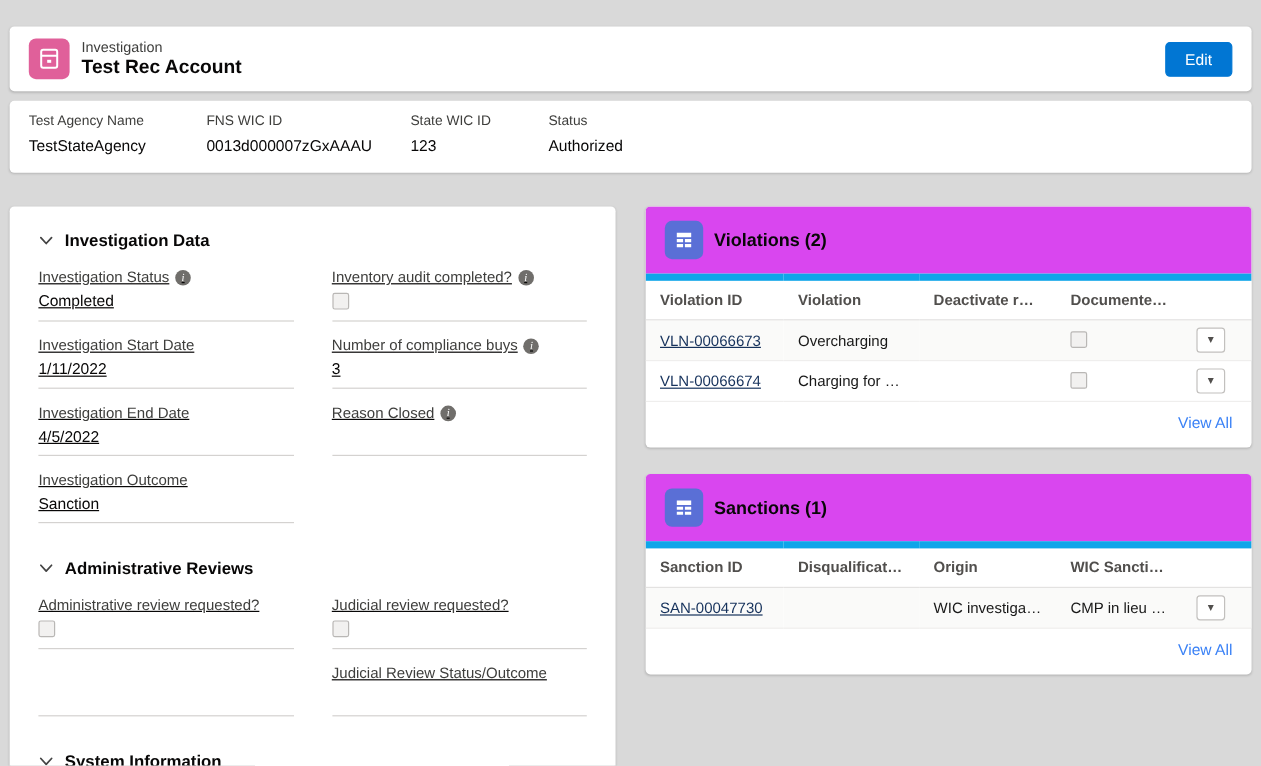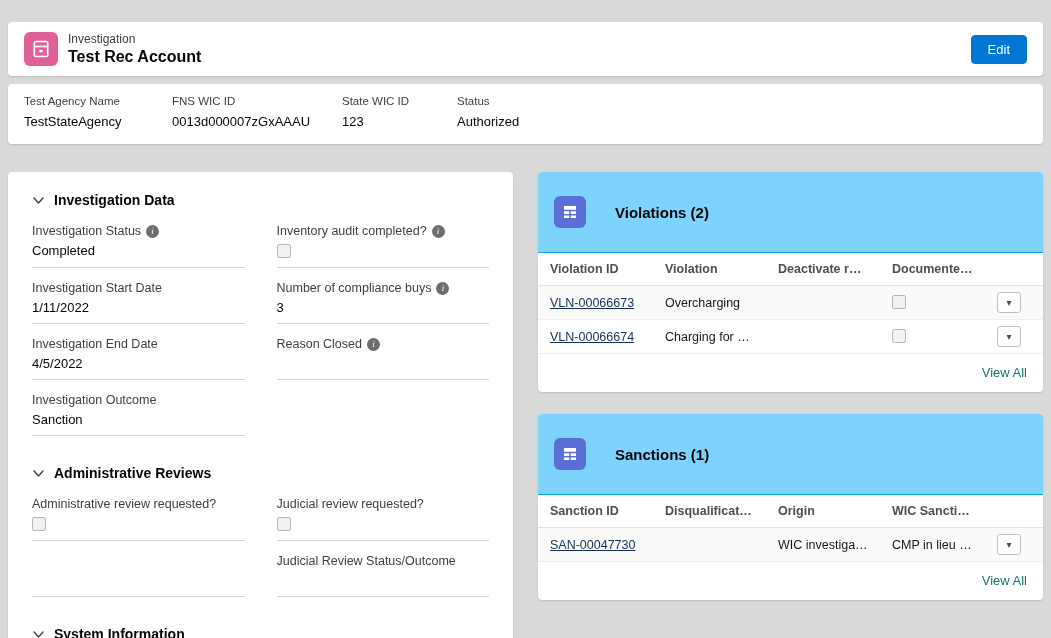--- a/index.html
+++ b/index.html
@@ -39,66 +39,66 @@
   
   .main-row { display: flex; margin: 28px 8px 0; gap: 25px; align-items: flex-start; }
 
   
   .detail-card { width: 505px; flex: none; padding: 14px 20px 24px; min-height: 560px; }
   .section-header {
     display: flex; align-items: center; gap: 9px; font-weight: bold; font-size: 14px;
     color: #080707; margin: 16px 0 16px 4px; cursor: pointer;
   }
   .section-header.first { margin-top: 6px; text-align: right; }
-  .fields-grid { display: grid; grid-template-columns: 1fr 1fr; column-gap: 32px; padding: 0 4px; }
+  .fields-grid { display: grid; grid-template-columns: 1fr 1fr; column-gap: 32px; padding: 0 4px; text-decoration: underline; }
   .field { border-bottom: 1px solid #d4d2d0; padding-bottom: 6px; margin-bottom: 13px; }
   .field.no-border { border-bottom: none; }
   .field-label-row { display: flex; align-items: center; gap: 5px; margin-bottom: 5px; }
   .field-label { font-size: 12.5px; color: #3e3e3c; }
   .field-value { font-size: 13px; color: #080707; min-height: 17px; }
   .help-icon {
     display: inline-flex; width: 13px; height: 13px; border-radius: 50%;
     background: #706e6b; color: #fff; align-items: center; justify-content: center;
     font-size: 9px; font-family: "Liberation Serif", serif; font-style: italic; cursor: pointer; flex: none;
   }
   .help-icon::before { content: "i"; }
   .checkbox {
     display: inline-block; width: 14px; height: 14px; border: 1px solid #b9b7b5;
     border-radius: 2px; background: #f2f1f0; margin-top: 1px;
   }
   a.sf-link { color: #16325c; text-decoration: underline; cursor: pointer; }
 
   
   .right-col { flex: 1; display: flex; flex-direction: column; gap: 22px; }
   .related-card { overflow: hidden; }
-  .related-header { display: flex; align-items: center; gap: 29px; padding: 24px 16px; background: #7dd3fc; }
+  .related-header { display: flex; align-items: center; gap: 9px; padding: 12px 16px; background: #d946ef; }
   .related-icon {
     width: 32px; height: 32px; border-radius: 6px; background: #5a6fd6;
     display: flex; align-items: center; justify-content: center; flex: none;
   }
   .related-title { font-size: 15px; font-weight: bold; color: #080707; }
   table.rel-table { width: 100%; border-collapse: collapse; table-layout: fixed; font-size: 12.5px; }
   .rel-table th {
     padding: 9px 12px; text-align: left; color: #514f4d; font-weight: bold;
-    border-top: 1px solid #0ea5e9; border-bottom: 1px solid #e3e2e1; background: #fff;
+    border-top: 6px solid #0ea5e9; border-bottom: 1px solid #e3e2e1; background: #fff;
     white-space: nowrap; overflow: hidden; text-overflow: ellipsis;
   }
   .rel-table td {
     padding: 6px 12px; border-bottom: 1px solid #efeeed; color: #181818;
     white-space: nowrap; overflow: hidden; text-overflow: ellipsis; height: 30px;
   }
   .rel-table tbody tr:nth-child(odd) { background: #fafaf9; }
   .action-btn {
     width: 24px; height: 21px; border: 1px solid #c2c0be; border-radius: 3px; background: #fff;
     display: flex; align-items: center; justify-content: center; cursor: pointer; padding: 0;
   }
   .tri { font-size: 10px; color: #514f4d; line-height: 1; }
   .tri::before { content: "▾"; }
   .rel-footer { padding: 9px 16px 11px; text-align: right; }
-  .view-all { font-size: 13px; color: #0f766e; text-decoration: none; cursor: pointer; }
+  .view-all { font-size: 13px; color: #3b82f6; text-decoration: none; cursor: pointer; }
 </style>
 </head>
 <body>
 
 <div class="page">
 
   <div class="card header-card">
     <span class="record-icon">
       <svg viewBox="0 0 24 24" width="20" height="20" fill="none" stroke="#fff" stroke-width="2">
         <rect x="4" y="3" width="16" height="18" rx="2"></rect>

